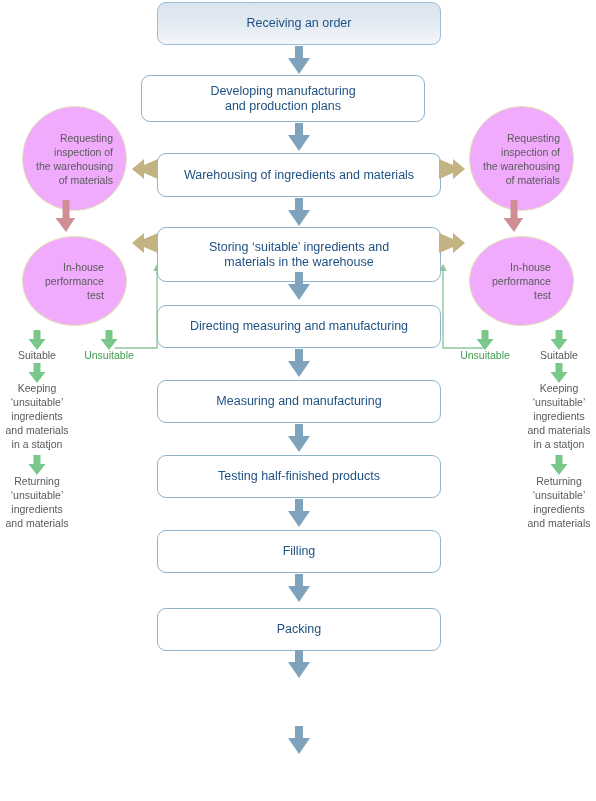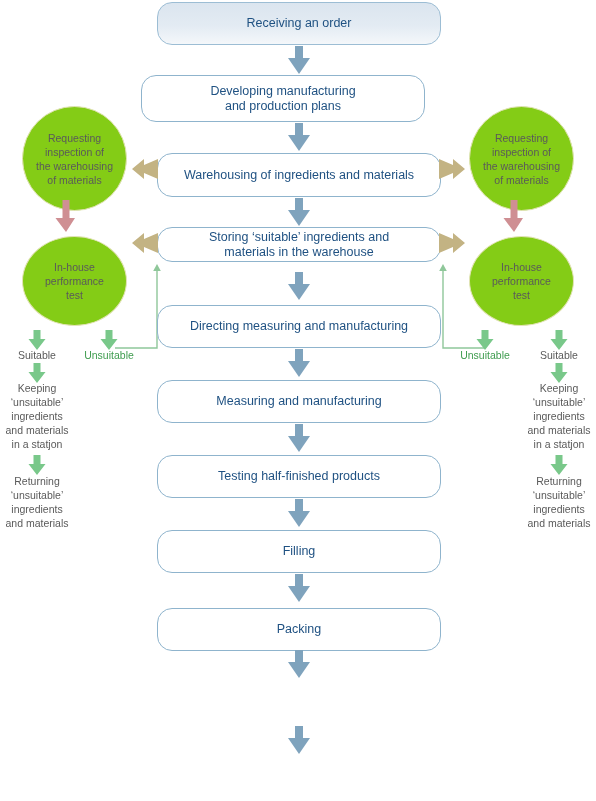--- a/index.html
+++ b/index.html
@@ -16,21 +16,21 @@
     height: 801px;
     background: #ffffff;
     overflow: hidden;
   }
 
   
   .pbox {
     position: absolute;
     box-sizing: border-box;
     border: 1px solid #8fb4cd;
-    border-radius: 15px;
+    border-radius: 9px;
     background: #ffffff;
     color: #1f5182;
     font-size: 12.5px;
     line-height: 15px;
     display: flex;
     align-items: center;
     justify-content: center;
     text-align: center;
     padding: 4px 8px;
   }
@@ -46,28 +46,28 @@
     width: 26px;
     height: 30px;
   }
 
   
   .circ {
     position: absolute;
     box-sizing: border-box;
     border: 1.5px solid #e2e3b6;
     border-radius: 50%;
-    background: #84cc16;
+    background: #f0abfc;
     color: #5a5a5a;
     font-size: 10.5px;
     line-height: 14px;
     display: flex;
     align-items: center;
     justify-content: center;
-    text-align: center;
+    text-align: right;
   }
 
   
   .pinkarrow { position: absolute; width: 22px; height: 34px; }
   
   .tanchev { position: absolute; width: 32px; height: 26px; }
   
   .grnarrow { position: absolute; width: 20px; height: 22px; }
 
   
@@ -109,21 +109,21 @@
 
   <div class="pbox" style="left:141px; top:75px; width:284px; height:47px;">
     <span style="white-space:pre-line;">Developing manufacturing
 and production plans</span>
   </div>
 
   <div class="pbox" style="left:157px; top:153px; width:284px; height:44px;">
     <span>Warehousing of ingredients and materials</span>
   </div>
 
-  <div class="pbox" style="left:157px; top:227px; width:284px; height:35px;">
+  <div class="pbox" style="left:157px; top:227px; width:284px; height:55px;">
     <span style="white-space:pre-line;">Storing ‘suitable’ ingredients and
 materials in the warehouse</span>
   </div>
 
   <div class="pbox" style="left:157px; top:305px; width:284px; height:43px;">
     <span>Directing measuring and manufacturing</span>
   </div>
 
   <div class="pbox" style="left:157px; top:380px; width:284px; height:43px;">
     <span>Measuring and manufacturing</span>

